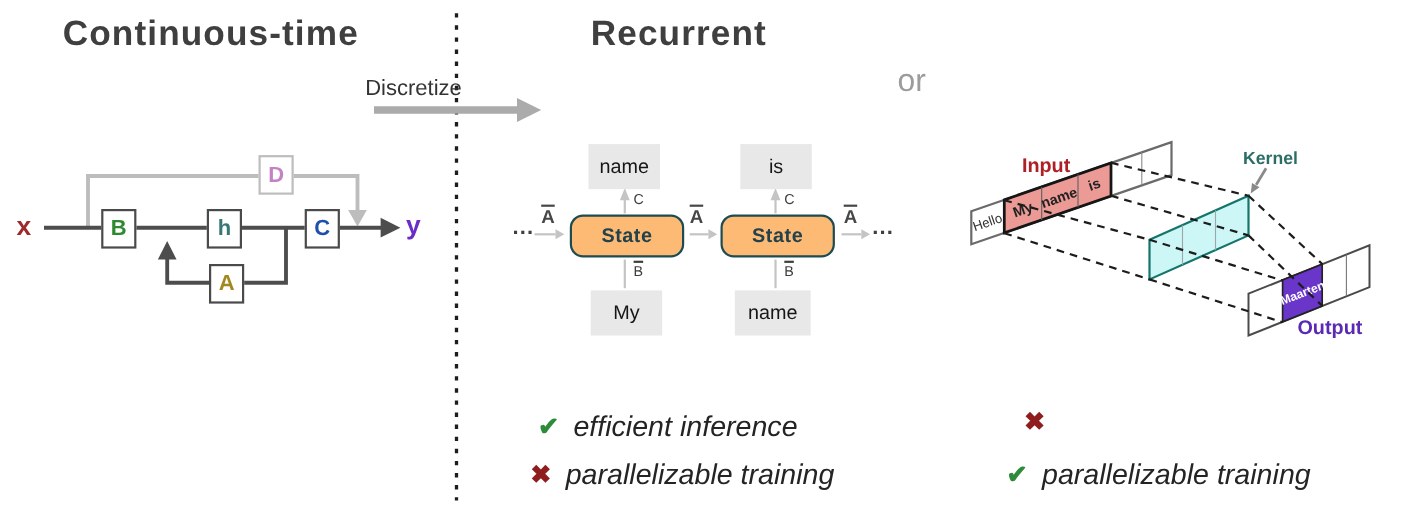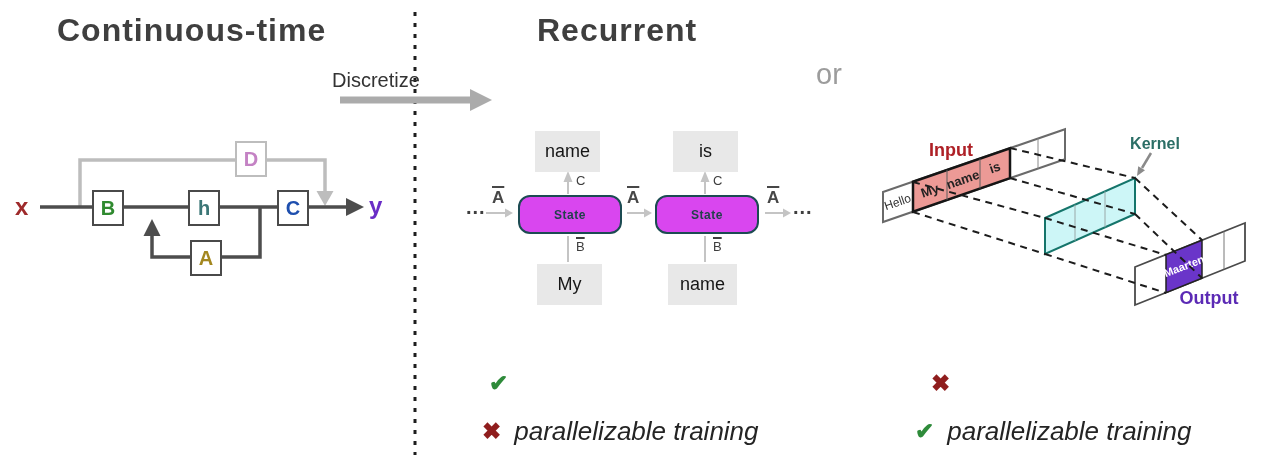--- a/index.html
+++ b/index.html
@@ -22,23 +22,23 @@
           display: flex; align-items: center; justify-content: center; font-size: 20px; font-weight: bold; }
   .pbox-B { left: 92px; top: 190px; color: #2f8a2f; }
   .pbox-h { left: 188px; top: 190px; color: #3b7676; }
   .pbox-C { left: 277px; top: 190px; color: #1e4fae; }
   .pbox-A { left: 190px; top: 240px; color: #a3871f; }
   .pbox-D { left: 235px; top: 141px; color: #c482c4; border-color: #bdbdbd; }
 
   
   .wordbox { position: absolute; background: #e8e8e8; color: #161616; font-size: 18px;
              display: flex; align-items: center; justify-content: center; }
-  .statebox { position: absolute; width: 104px; height: 39px; background: #d946ef; border: 2px solid #1c4b52;
+  .statebox { position: absolute; width: 104px; height: 39px; background: #fdba74; border: 2px solid #1c4b52;
               border-radius: 12px; display: flex; align-items: center; justify-content: center;
-              font-size: 12px; font-weight: 600; color: #22414b; letter-spacing: 0.5px; }
+              font-size: 18px; font-weight: 600; color: #22414b; letter-spacing: 0.5px; }
   .small-label { position: absolute; font-size: 13px; color: #3e3e3e; }
   .abar { position: absolute; font-size: 17px; font-weight: bold; color: #474747; }
   .overbar { text-decoration: overline; text-decoration-thickness: 1.5px; }
   .dots { position: absolute; font-size: 20px; font-weight: bold; color: #3e3e3e; letter-spacing: 1px; }
 
   
   .note-row { position: absolute; display: flex; align-items: center; gap: 13px; white-space: nowrap; }
   .note-mark { font-size: 23px; font-weight: bold; line-height: 1; }
   .mark-check { color: #2e8b3a; }
   .mark-cross { color: #8f1d1d; }
@@ -173,20 +173,21 @@
 
   <div class="abar overbar" style="left:492px; top:188px;">A</div>
   <div class="abar overbar" style="left:627px; top:188px;">A</div>
   <div class="abar overbar" style="left:767px; top:188px;">A</div>
 
   <div class="dots" style="left:466px; top:196px;">...</div>
   <div class="dots" style="left:793px; top:196px;">...</div>
 
   <div class="note-row" style="left:489px; top:372px;">
     <span class="note-mark mark-check">✔</span>
+    <span class="note-text">efficient inference</span>
   </div>
   <div class="note-row" style="left:482px; top:416px;">
     <span class="note-mark mark-cross">✖</span>
     <span class="note-text">parallelizable training</span>
   </div>
 
   <div class="note-row" style="left:931px; top:372px;">
     <span class="note-mark mark-cross">✖</span>
   </div>
   <div class="note-row" style="left:915px; top:416px;">

